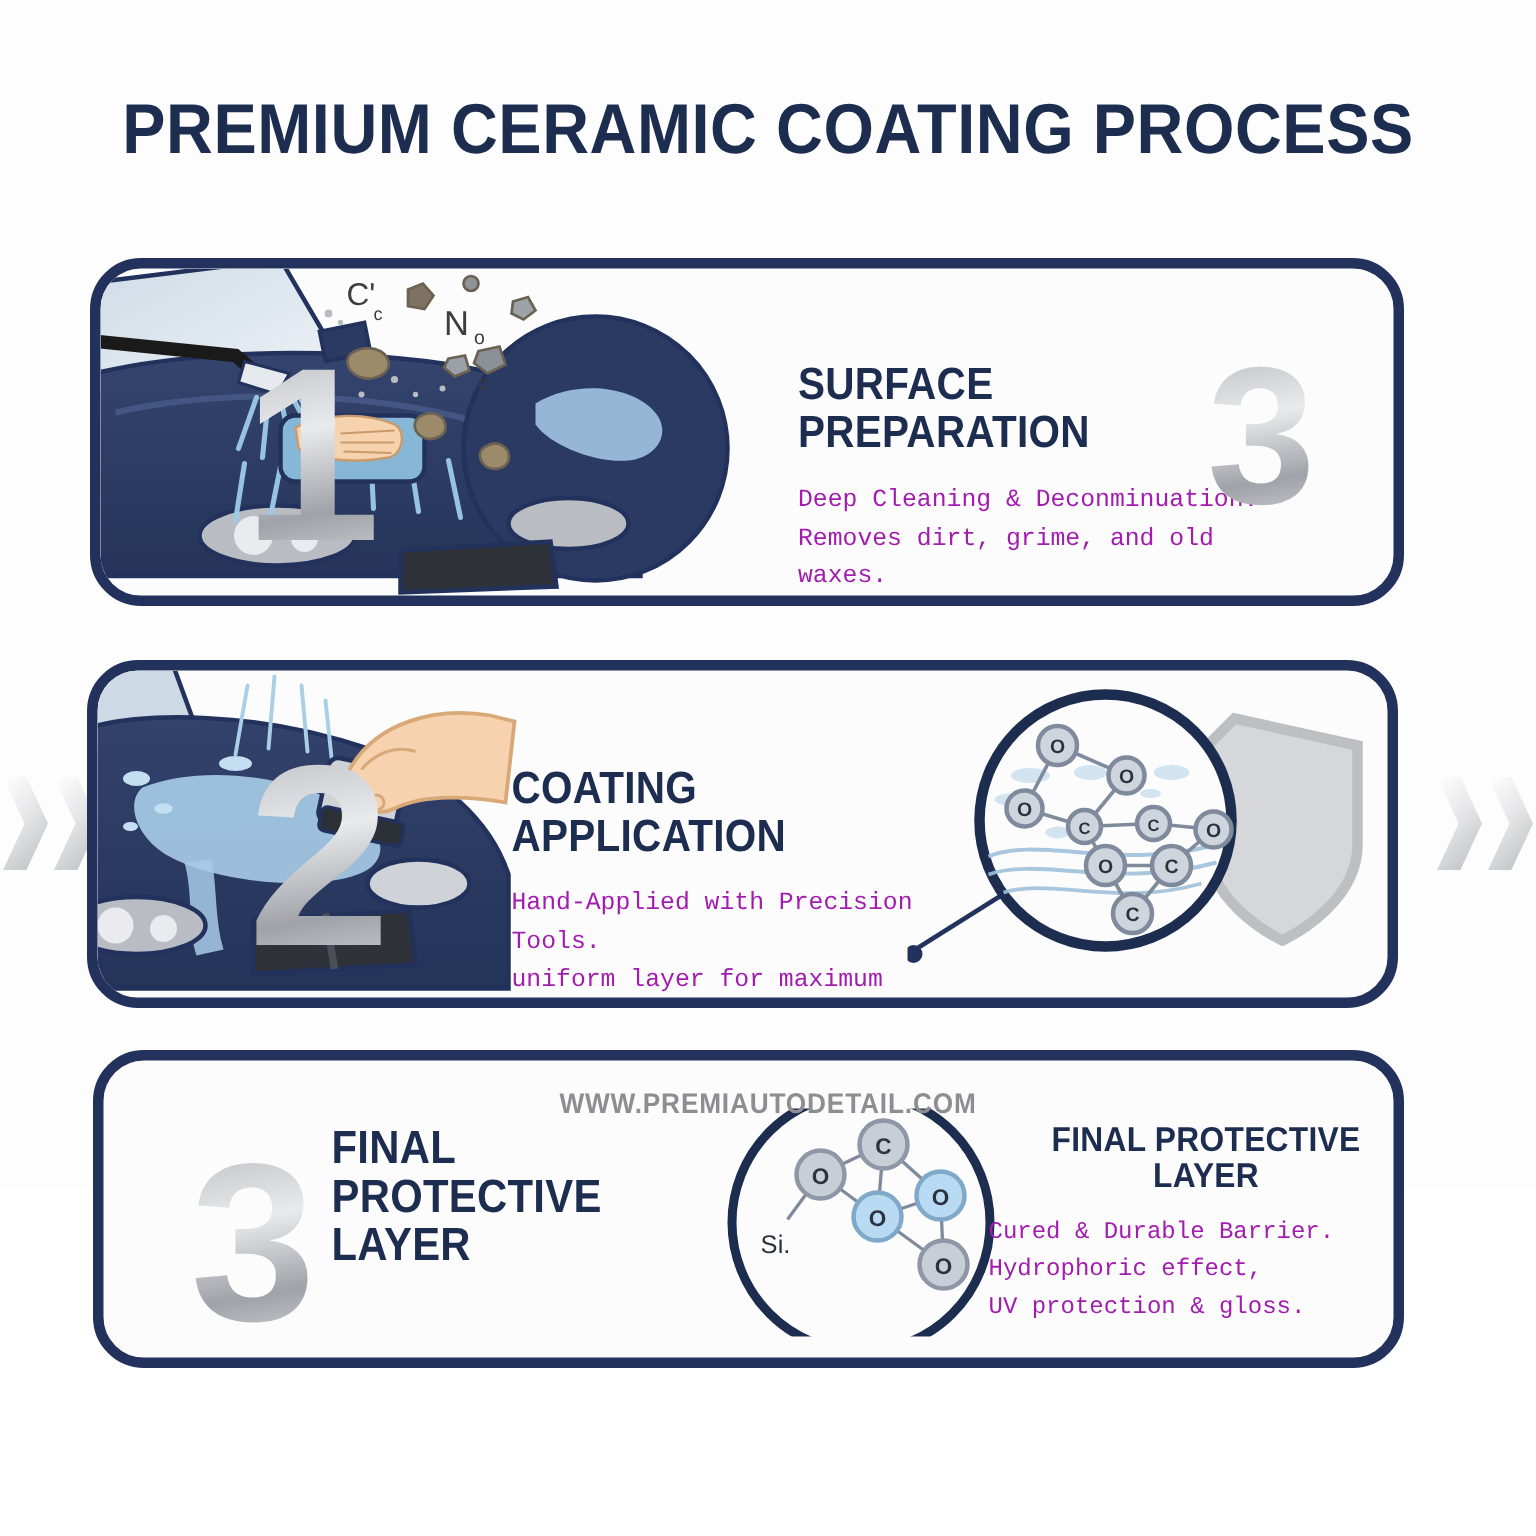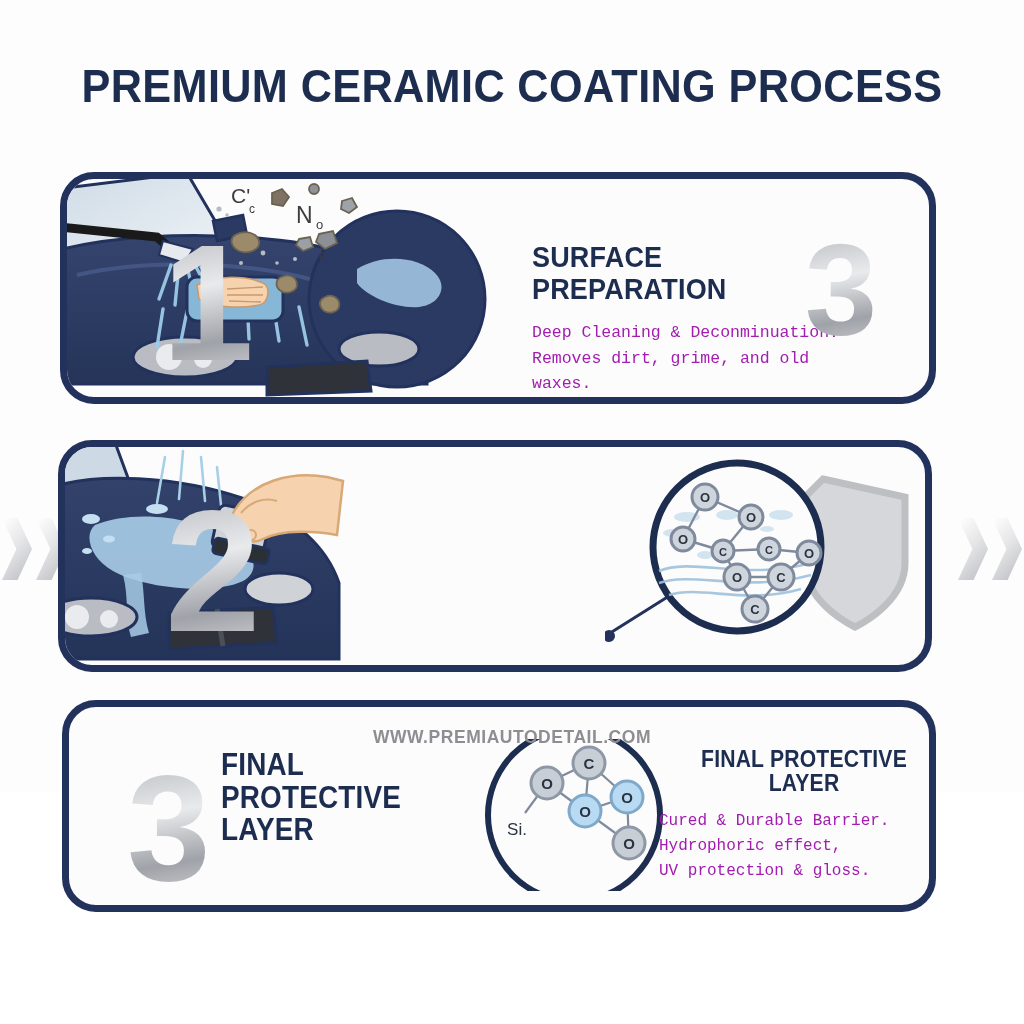--- a/index.html
+++ b/index.html
@@ -268,20 +268,25 @@
           <rect x="150" y="62" width="52" height="44" rx="7" fill="#cfd2d7" stroke="#22325c" stroke-width="3" transform="rotate(12 176 84)"></rect>
           <rect x="148" y="96" width="56" height="16" rx="4" fill="#2b2f36" stroke="#22325c" stroke-width="2.5" transform="rotate(12 176 104)"></rect>
           <path d="M168,66 C186,34 226,24 262,30 L278,34 L272,88 C250,84 218,82 198,92 C182,100 168,86 168,66 Z" fill="#f6d3ae" stroke="#d8a877" stroke-width="2.5"></path>
           <path d="M176,66 C186,54 200,50 212,54" fill="none" stroke="#d8a877" stroke-width="2"></path>
           <circle cx="186" cy="88" r="5" fill="none" stroke="#d8a877" stroke-width="2"></circle>
         </svg>
       </div>
 
       <div class="big-num" id="num2">2</div>
 
+      <div class="c2-text">
+        <div class="heading">COATING APPLICATION</div>
+        <div class="body-text">Hand-Applied with Precision Tools.
+uniform layer for maximum coverage.</div>
+      </div>
 
       <div class="circle-svg" style="position:absolute; left:540px; top:12px;">
         <svg width="330" height="205" viewBox="0 0 330 205">
 
           <path d="M218,20 L300,38 L300,104 C300,140 262,162 250,168 C238,162 200,140 200,104 L200,38 Z" fill="#d5d7da" stroke="#bdbfc3" stroke-width="7"></path>
 
           <path d="M2,176 L72,132" stroke="#22325c" stroke-width="3"></path>
           <circle cx="4" cy="177" r="6" fill="#22325c"></circle>
 
           <circle cx="132" cy="88" r="84" fill="#fcfcfd" stroke="#1d2d50" stroke-width="7"></circle>

